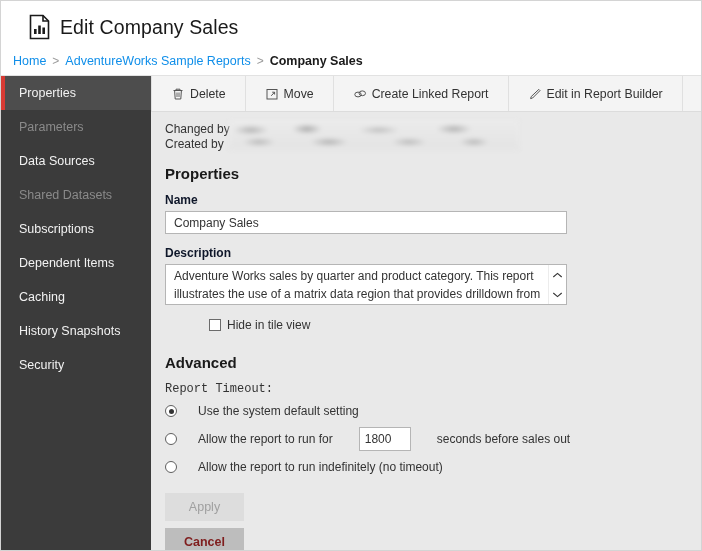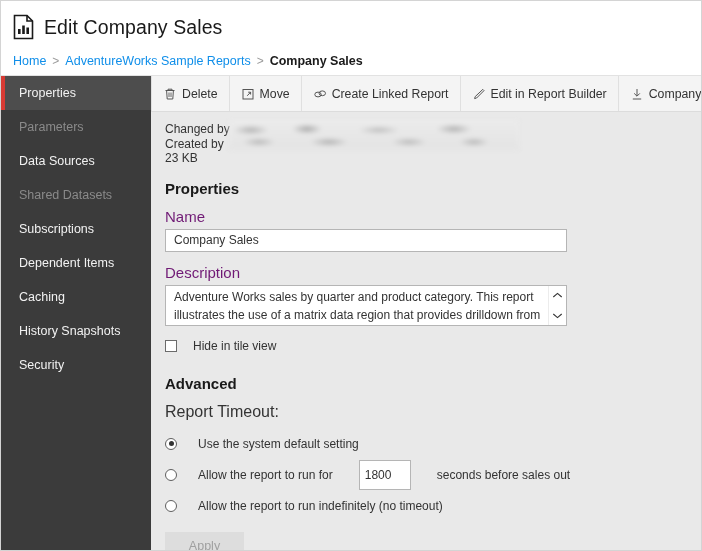--- a/index.html
+++ b/index.html
@@ -22,21 +22,21 @@
     height: 551px;
     box-sizing: border-box;
     border: 1px solid #d4d4d4;
     background: #ffffff;
     overflow: hidden;
   }
 
   
   .header {
     height: 40px;
-    padding: 6px 0 0 12px;
+    padding: 6px 0 0 28px;
     display: flex;
     align-items: center;
     background: #ffffff;
   }
   .header-icon {
     width: 22px;
     height: 26px;
     margin-right: 9px;
     flex: 0 0 auto;
   }
@@ -128,21 +128,21 @@
     background: #f4f4f4;
     border-bottom: 1px solid #dcdcdc;
     display: flex;
     align-items: stretch;
     flex: 0 0 35px;
   }
   .tb-btn {
     display: flex;
     align-items: center;
     gap: 5px;
-    padding: 0 11px;
+    padding: 0 19px;
     border-right: 1px solid #e0e0e0;
     font-size: 12.3px;
     color: #333333;
     cursor: pointer;
     white-space: nowrap;
   }
   .tb-btn:first-child { border-left: 1px solid #e0e0e0; }
   .tb-ico {
     width: 14px; height: 14px;
     flex: 0 0 14px;
@@ -187,23 +187,24 @@
 
   h2.sec {
     font-size: 15px;
     font-weight: bold;
     color: #1a1a1a;
     margin: 0 0 11px 0;
   }
   h2.sec.adv { margin-top: 22px; }
 
   .field-label {
-    font-size: 15px;
-    color: #701a75;
+    font-size: 12px;
+    color: #0f172a;
     margin-bottom: 4px;
+    font-weight: bold;
   }
   .txt-input {
     width: 402px;
     height: 23px;
     box-sizing: border-box;
     border: 1px solid #b5b5b5;
     background: #ffffff;
     font-family: "Liberation Sans", sans-serif;
     font-size: 12px;
     color: #333;
@@ -244,37 +245,39 @@
     align-items: center;
     cursor: pointer;
   }
   .chev { display: block; }
 
   .field-block { margin-bottom: 12px; }
 
   .check-row {
     display: flex;
     align-items: center;
-    gap: 16px;
+    gap: 6px;
     margin-bottom: 4px;
     cursor: pointer;
+    margin-left: 44px;
   }
   .cbox {
     width: 12px; height: 12px;
     box-sizing: border-box;
     border: 1px solid #6b6b6b;
     background: #fff;
     flex: 0 0 12px;
   }
   .check-lbl { font-size: 12px; color: #333; }
 
   .sub-label {
-    font-size: 16px;
-    color: #333;
-    margin-bottom: 16px;
+    font-size: 12px;
+    color: #333;
+    margin-bottom: 8px;
+    font-family: Liberation Mono, monospace;
   }
   .radio-row {
     display: flex;
     align-items: center;
     gap: 21px;
     margin-bottom: 9px;
     font-size: 12px;
     color: #333;
     cursor: pointer;
     white-space: nowrap;
@@ -291,21 +294,21 @@
   .radio.on::after {
     content: "";
     position: absolute;
     left: 2.5px; top: 2.5px;
     width: 5px; height: 5px;
     border-radius: 50%;
     background: #333;
   }
   .num-input {
     width: 52px;
-    height: 30px;
+    height: 24px;
     box-sizing: border-box;
     border: 1px solid #b5b5b5;
     background: #fff;
     font-family: "Liberation Sans", sans-serif;
     font-size: 12px;
     color: #333;
     padding: 0 5px;
     margin: 0 5px;
     outline: none;
   }
@@ -456,21 +459,20 @@
 
       <div class="pane">
 
         <div class="meta">
           <div class="meta-row">
             <span>Changed by</span>
           </div>
           <div class="meta-row">
             <span>Created by</span>
           </div>
-          <div class="meta-row">23 KB</div>
           <div class="redact"></div>
         </div>
 
         <h2 class="sec">Properties</h2>
 
         <div class="field-block">
           <div class="field-label">Name</div>
           <input class="txt-input" type="text" value="Company Sales" style="">
         </div>
 

